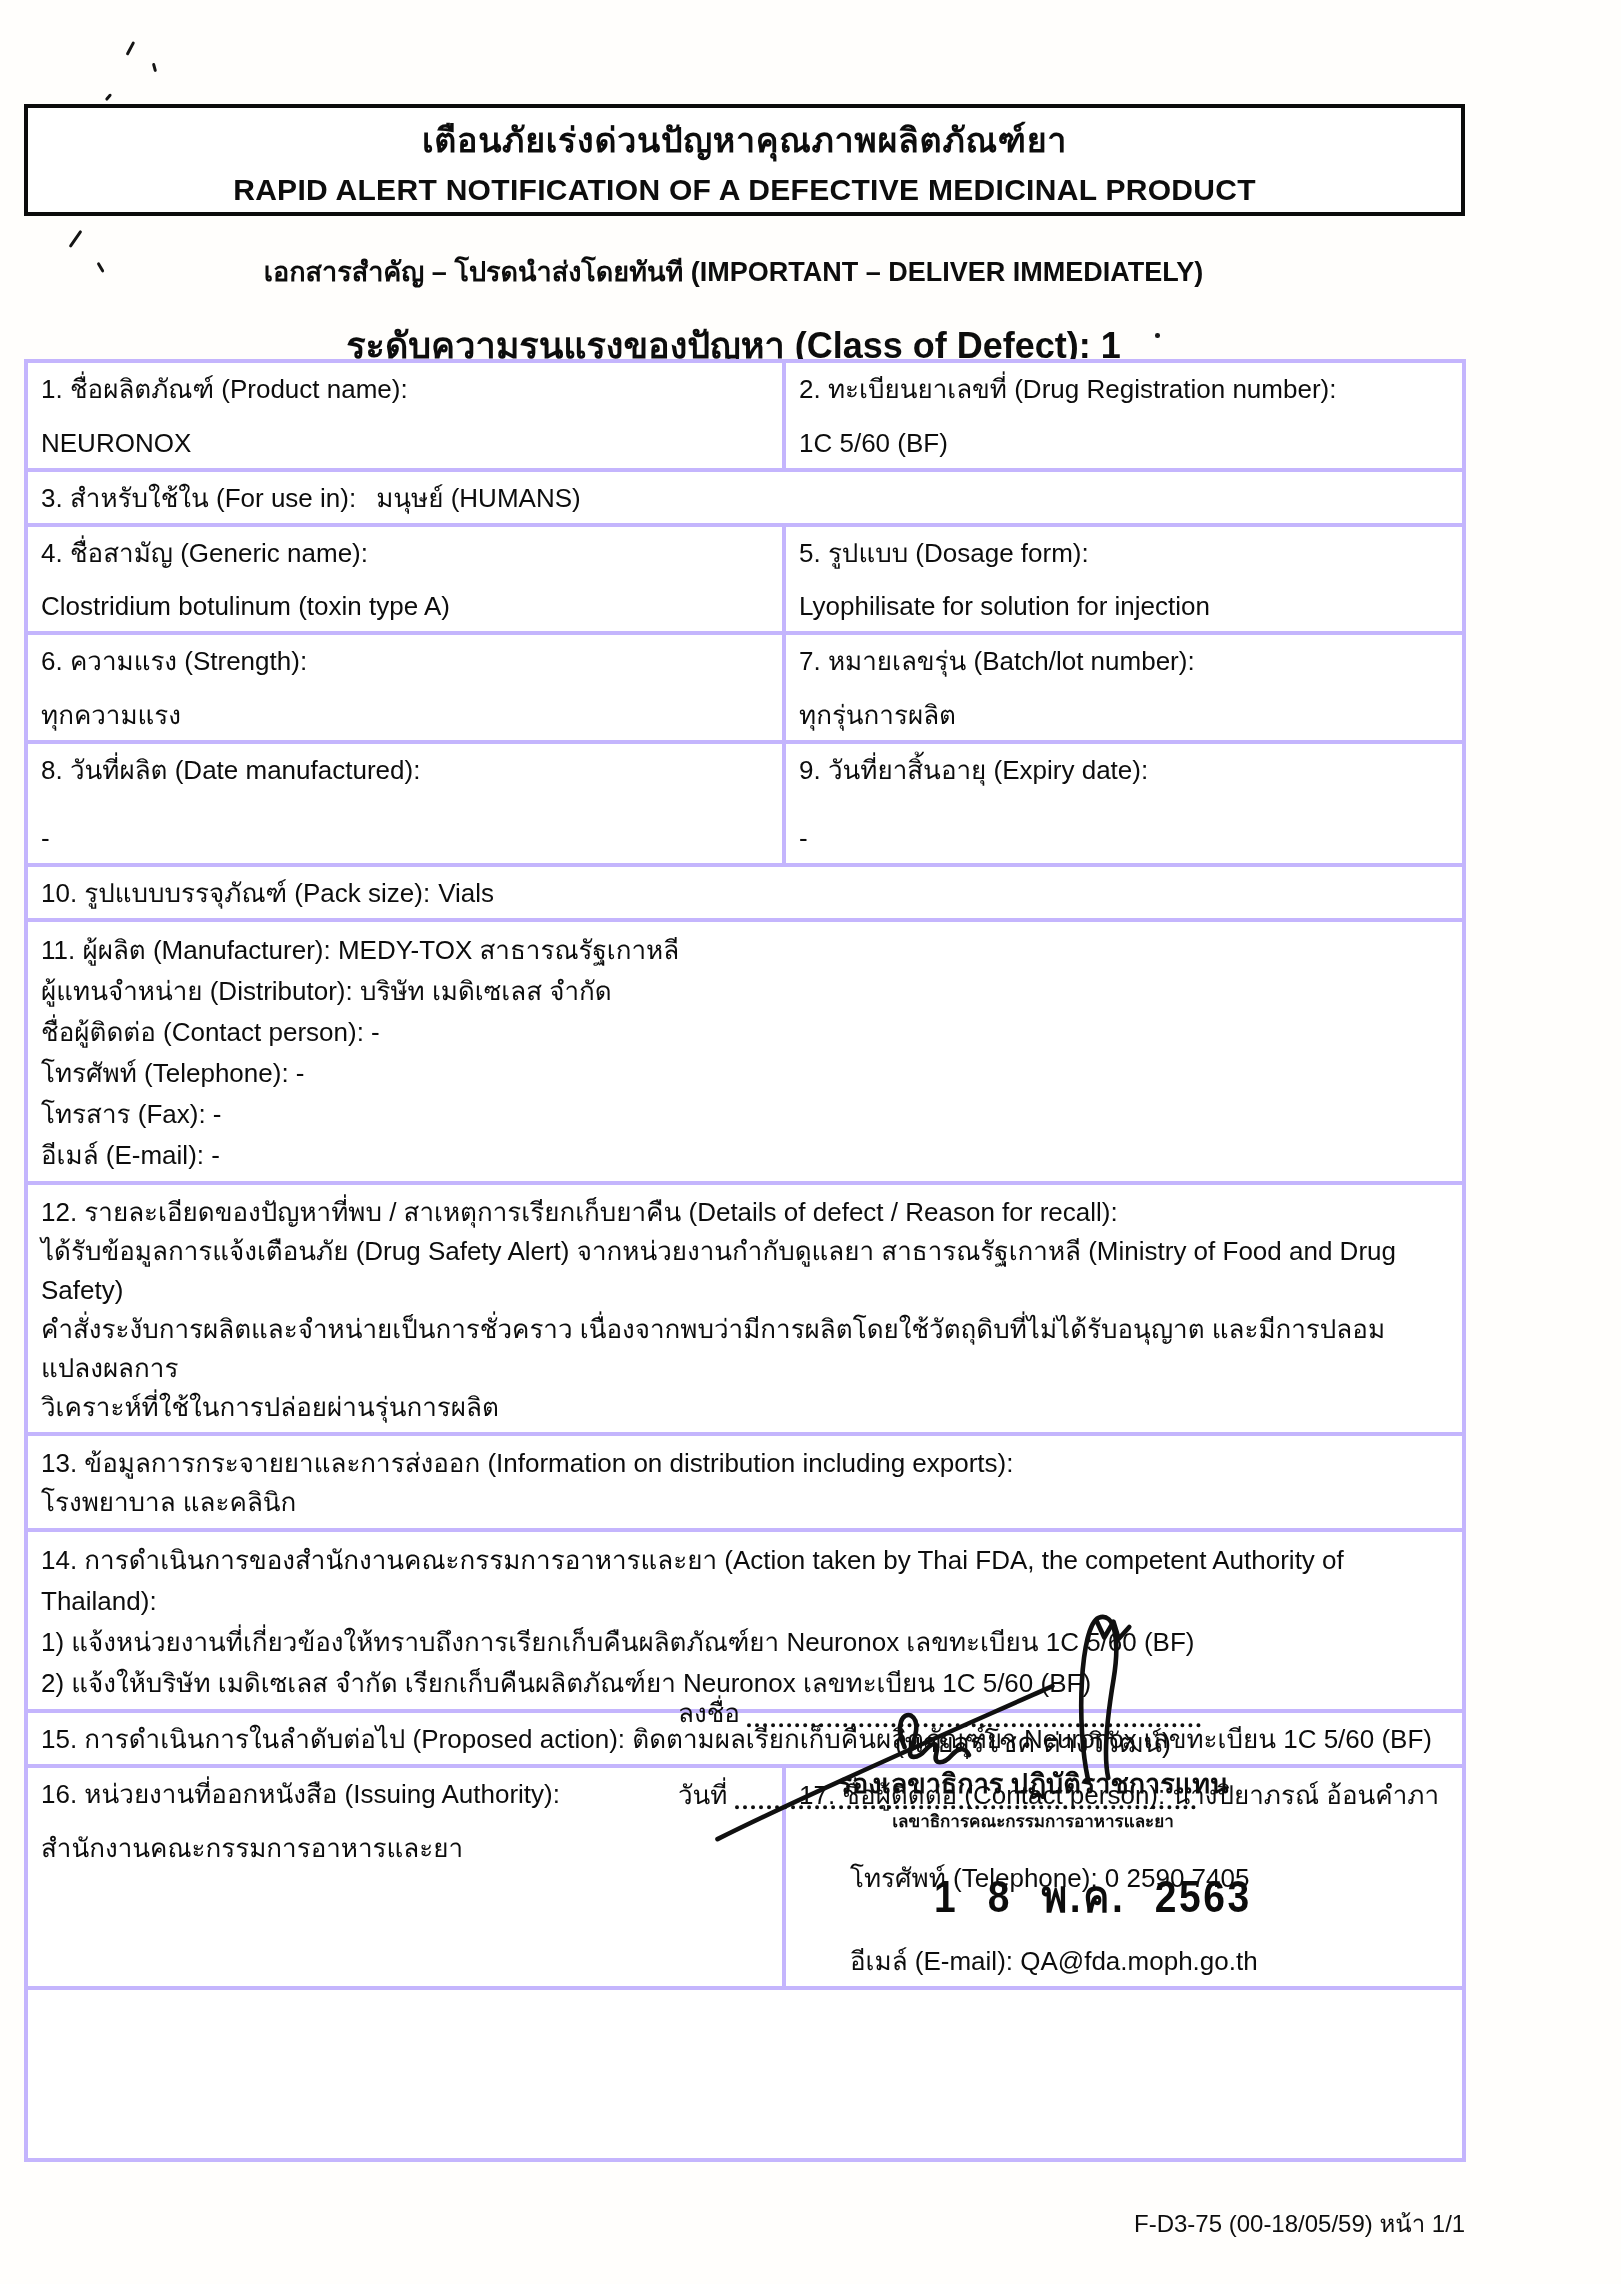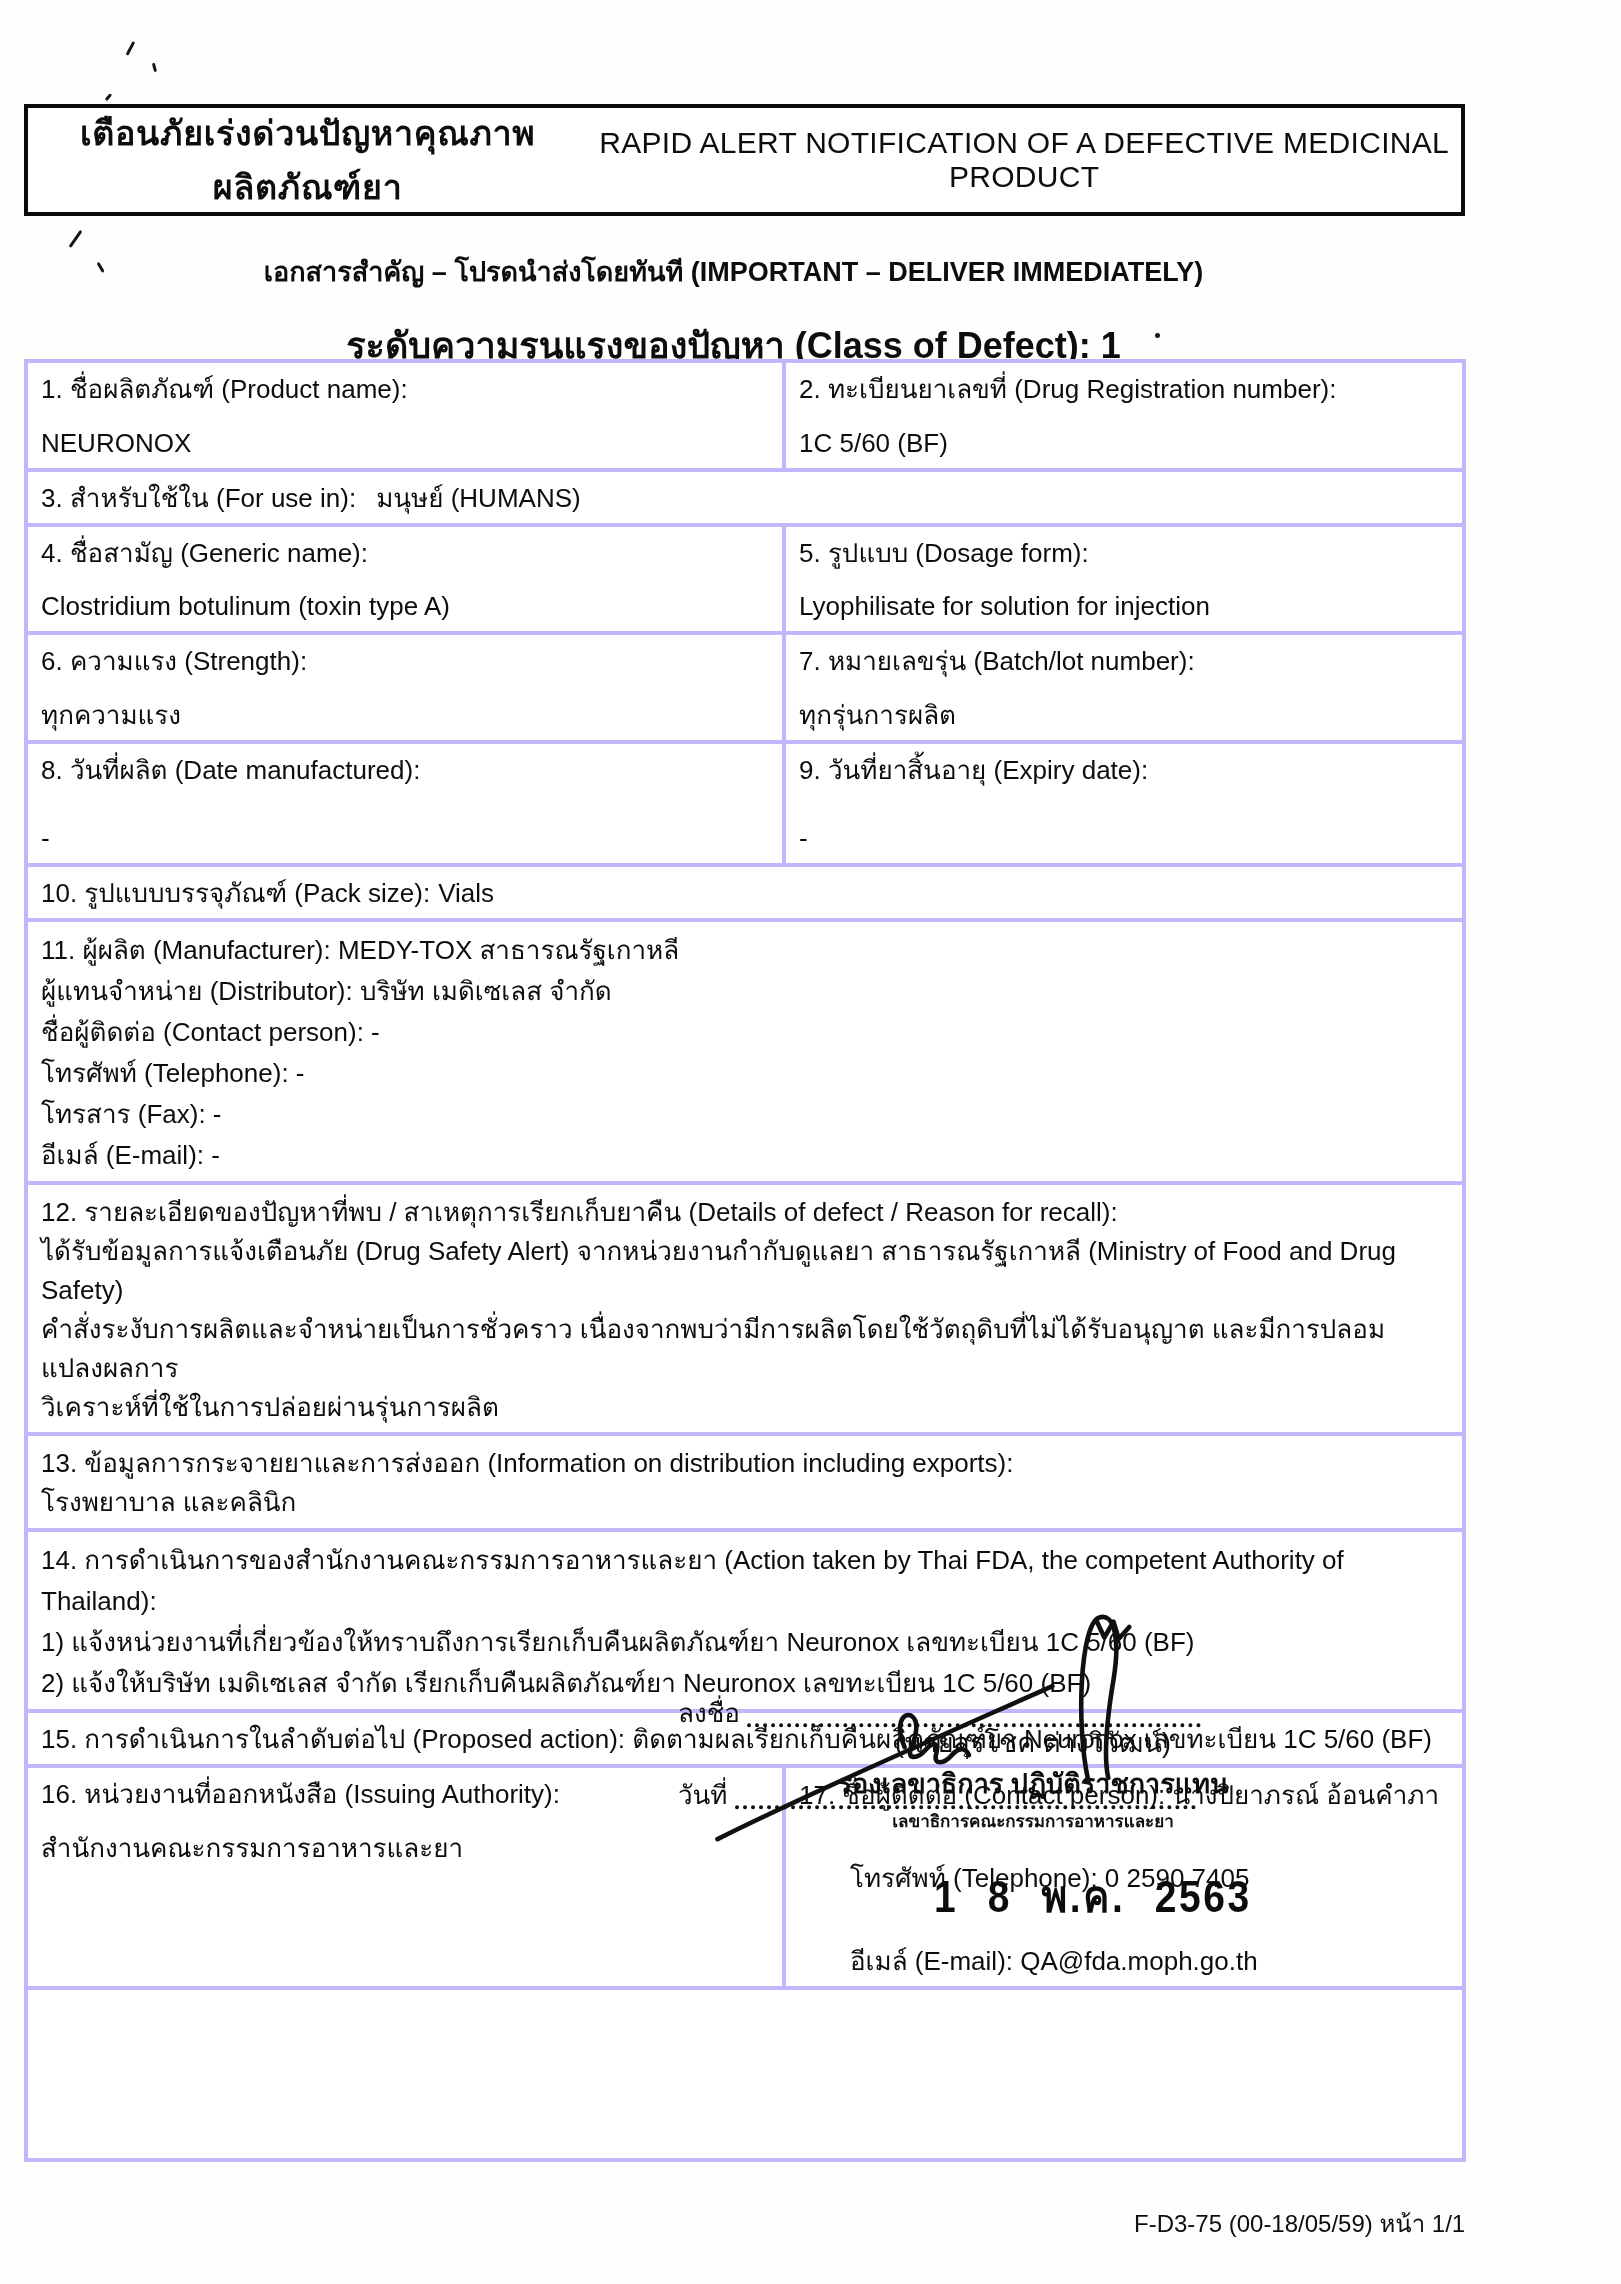--- a/index.html
+++ b/index.html
@@ -5,25 +5,25 @@
   html,body { margin:0; padding:0; background:#9a9a9a; }
   .page {
     position:relative; width:1621px; height:2284px; background:#fffefc;
     font-family:"Liberation Sans","DejaVu Sans",sans-serif; color:#0d0d0d;
     overflow:hidden; margin:0 auto;
   }
   
   .header-box {
     position:absolute; left:24px; top:104px; width:1433px; height:104px;
     border:4.6px solid #0b0b0b;
-    display:flex; flex-direction:row; justify-content:space-evenly; align-items:center;
+    display:flex; flex-direction:column; justify-content:space-evenly; align-items:center;
     text-align:center; background:#fff;
   }
   .title-th { font-size:34px; font-weight:700; letter-spacing:0.7px; }
-  .title-en { font-size:30px; font-weight:400; letter-spacing:0.3px; }
+  .title-en { font-size:30px; font-weight:700; letter-spacing:0.3px; }
   .subtitle  { position:absolute; top:250px; left:0; width:1467px; text-align:center; font-size:27px; font-weight:700; }
   .class-line{ position:absolute; top:317px; left:0; width:1467px; text-align:center; font-size:36px; font-weight:700; }
 
   
   table.form {
     position:absolute; left:24px; top:359px; width:1442px;
     border-collapse:collapse; table-layout:fixed; font-size:26px; line-height:1.45;
   }
   table.form td { border:4px solid #c4b5fd; vertical-align:top; padding:8px 16px 5.3px 13px; background:#fff; }
   .val  { margin-top:16px; }

